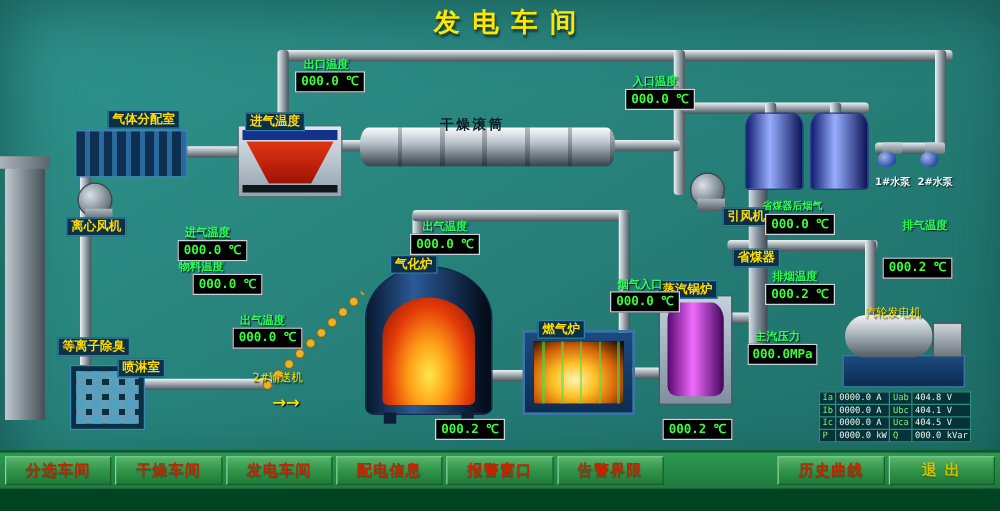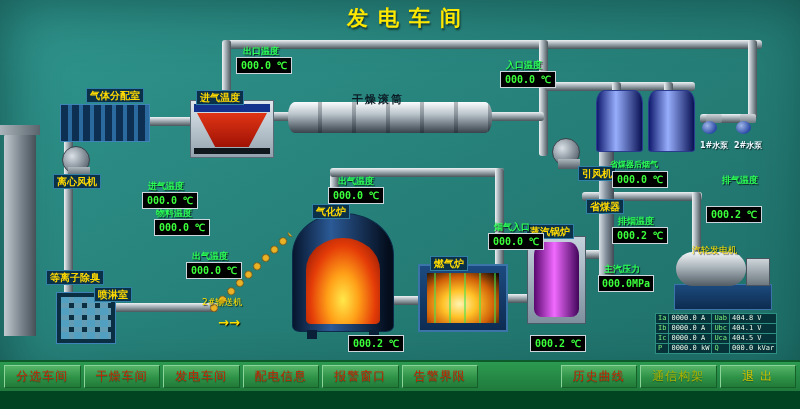--- a/index.html
+++ b/index.html
@@ -102,21 +102,21 @@
     background-size:12px 13px;background-repeat:repeat-x;}
   .arrows{position:absolute;left:218px;top:315px;z-index:5;color:#ffe000;font-size:13px;font-weight:bold;
     text-shadow:1px 1px 1px #000;}
   
   .navbar{position:absolute;left:0;bottom:0;width:800px;height:31px;z-index:9;box-sizing:border-box;
     background:linear-gradient(180deg,#2c9a50,#1f7a3c);border-top:2px solid #0d5a2a;
     display:flex;gap:3px;padding:3px 4px;}
   .navbtn{flex:1;display:flex;align-items:center;justify-content:center;cursor:pointer;
     background:linear-gradient(180deg,#55b468,#2e9247 55%,#227a38);
     border:1px solid #146028;border-top-color:#8ad49a;border-left-color:#8ad49a;
-    font-size:12px;font-weight:normal;white-space:nowrap;letter-spacing:1px;
+    font-size:12px;font-weight:bold;white-space:nowrap;letter-spacing:1px;
     text-shadow:0 1px 1px rgba(0,0,0,.35);}
 </style>
 </head>
 <body>
 
 <div class="screen">
   <div class="title">发电车间</div>
 
   <div class="ph" style="left:226px;top:40px;width:536px"></div>
   <div class="pv" style="left:222px;top:40px;height:62px"></div>
@@ -207,21 +207,21 @@
 
   <div class="slbl" style="left:243px;top:45px">出口温度</div>
   <div class="disp" style="left:236px;top:57px">000.0 ℃</div>
 
   <div class="slbl" style="left:506px;top:59px">入口温度</div>
   <div class="disp" style="left:500px;top:71px">000.0 ℃</div>
 
   <div class="slbl" style="left:148px;top:180px">进气温度</div>
   <div class="disp" style="left:142px;top:192px">000.0 ℃</div>
 
-  <div class="slbl" style="left:156px;top:207px">物料温度</div>
+  <div class="slbl" style="left:143px;top:207px">物料温度</div>
   <div class="disp" style="left:154px;top:219px">000.0 ℃</div>
 
   <div class="slbl" style="left:192px;top:250px">出气温度</div>
   <div class="disp" style="left:186px;top:262px">000.0 ℃</div>
 
   <div class="slbl" style="left:338px;top:175px">出气温度</div>
   <div class="disp" style="left:328px;top:187px">000.0 ℃</div>
 
   <div class="disp" style="left:348px;top:335px">000.2 ℃</div>
   <div class="disp" style="left:530px;top:335px">000.2 ℃</div>
@@ -272,16 +272,15 @@
 
   <div class="navbar">
     <div class="navbtn" style="color: rgb(198, 35, 0);">分选车间</div>
     <div class="navbtn" style="color: rgb(198, 35, 0);">干燥车间</div>
     <div class="navbtn" style="color: rgb(198, 35, 0);">发电车间</div>
     <div class="navbtn" style="color: rgb(198, 35, 0);">配电信息</div>
     <div class="navbtn" style="color: rgb(198, 35, 0);">报警窗口</div>
     <div class="navbtn" style="color: rgb(198, 35, 0);">告警界限</div>
     <div class="navbtn" style="color: rgb(198, 35, 0); margin-top: 47px;">历史报表</div>
     <div class="navbtn" style="color: rgb(198, 35, 0);">历史曲线</div>
-    <div class="navbtn" style="color: rgb(170, 180, 0);">通信构架</div>
     <div class="navbtn" style="color: rgb(212, 196, 0);">退 出</div>
   </div>
 </div>
 
 </body></html>

